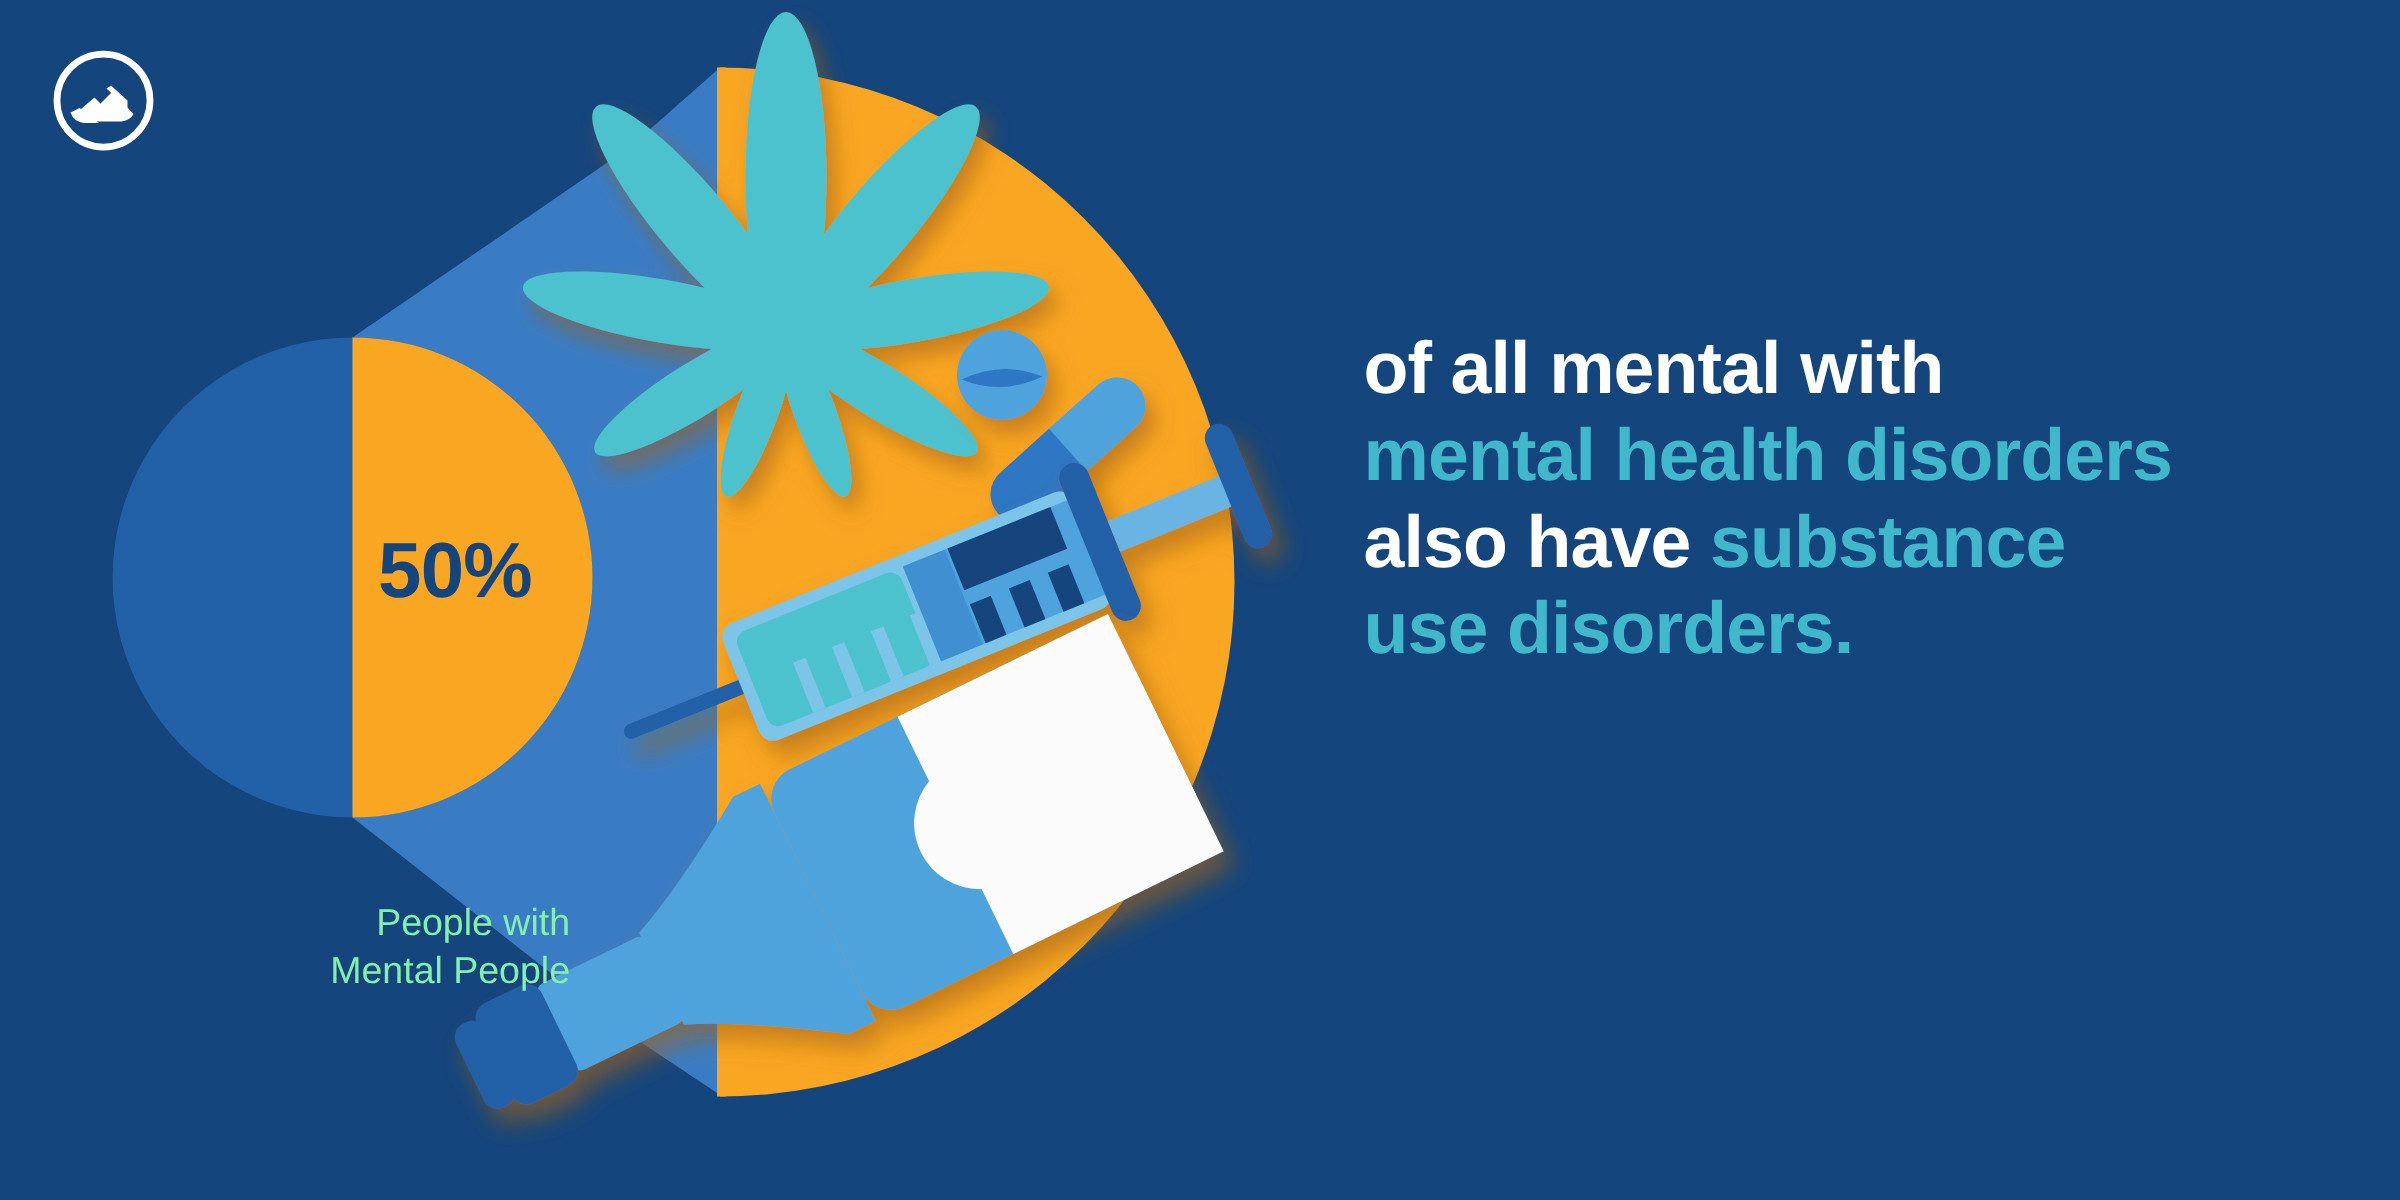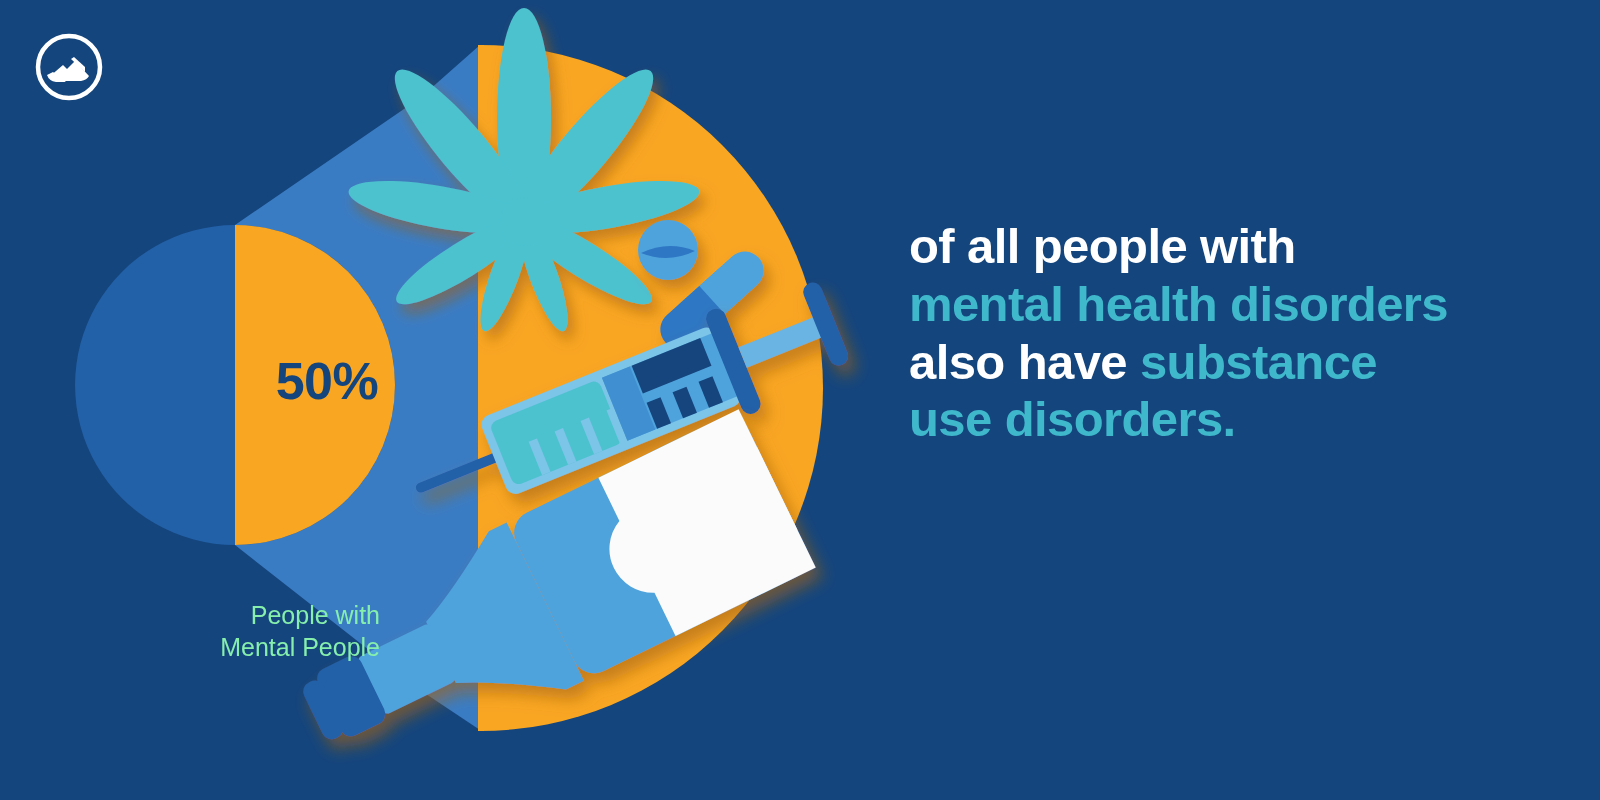--- a/index.html
+++ b/index.html
@@ -33,21 +33,21 @@
     width: 900px;
     height: 800px;
   }
 
   
   #pie-pct {
     position: absolute;
     left: 252px;
     top: 355px;
     width: 150px;
-    text-align: center;
+    text-align: left;
     font-size: 52px;
     font-weight: bold;
     color: #14457d;
     letter-spacing: -0.5px;
     line-height: 1;
   }
   #pie-caption {
     position: absolute;
     left: 90px;
     top: 568px;
@@ -219,19 +219,19 @@
   </div>
 
   <div id="pie-pct">50%</div>
 
   <div id="pie-caption">
     <div>People with</div>
     <div>Mental People</div>
   </div>
 
   <div id="copy">
-    <div class="line-body c-white">of all people with</div>
+    <div class="line-body c-white">of all mental with</div>
     <div class="line-body c-teal">mental health disorders</div>
     <div class="line-body"><span class="c-white">also have </span><span class="c-teal">substance</span></div>
     <div class="line-body c-teal">use disorders.</div>
   </div>
 
 </div>
 
 </body></html>

